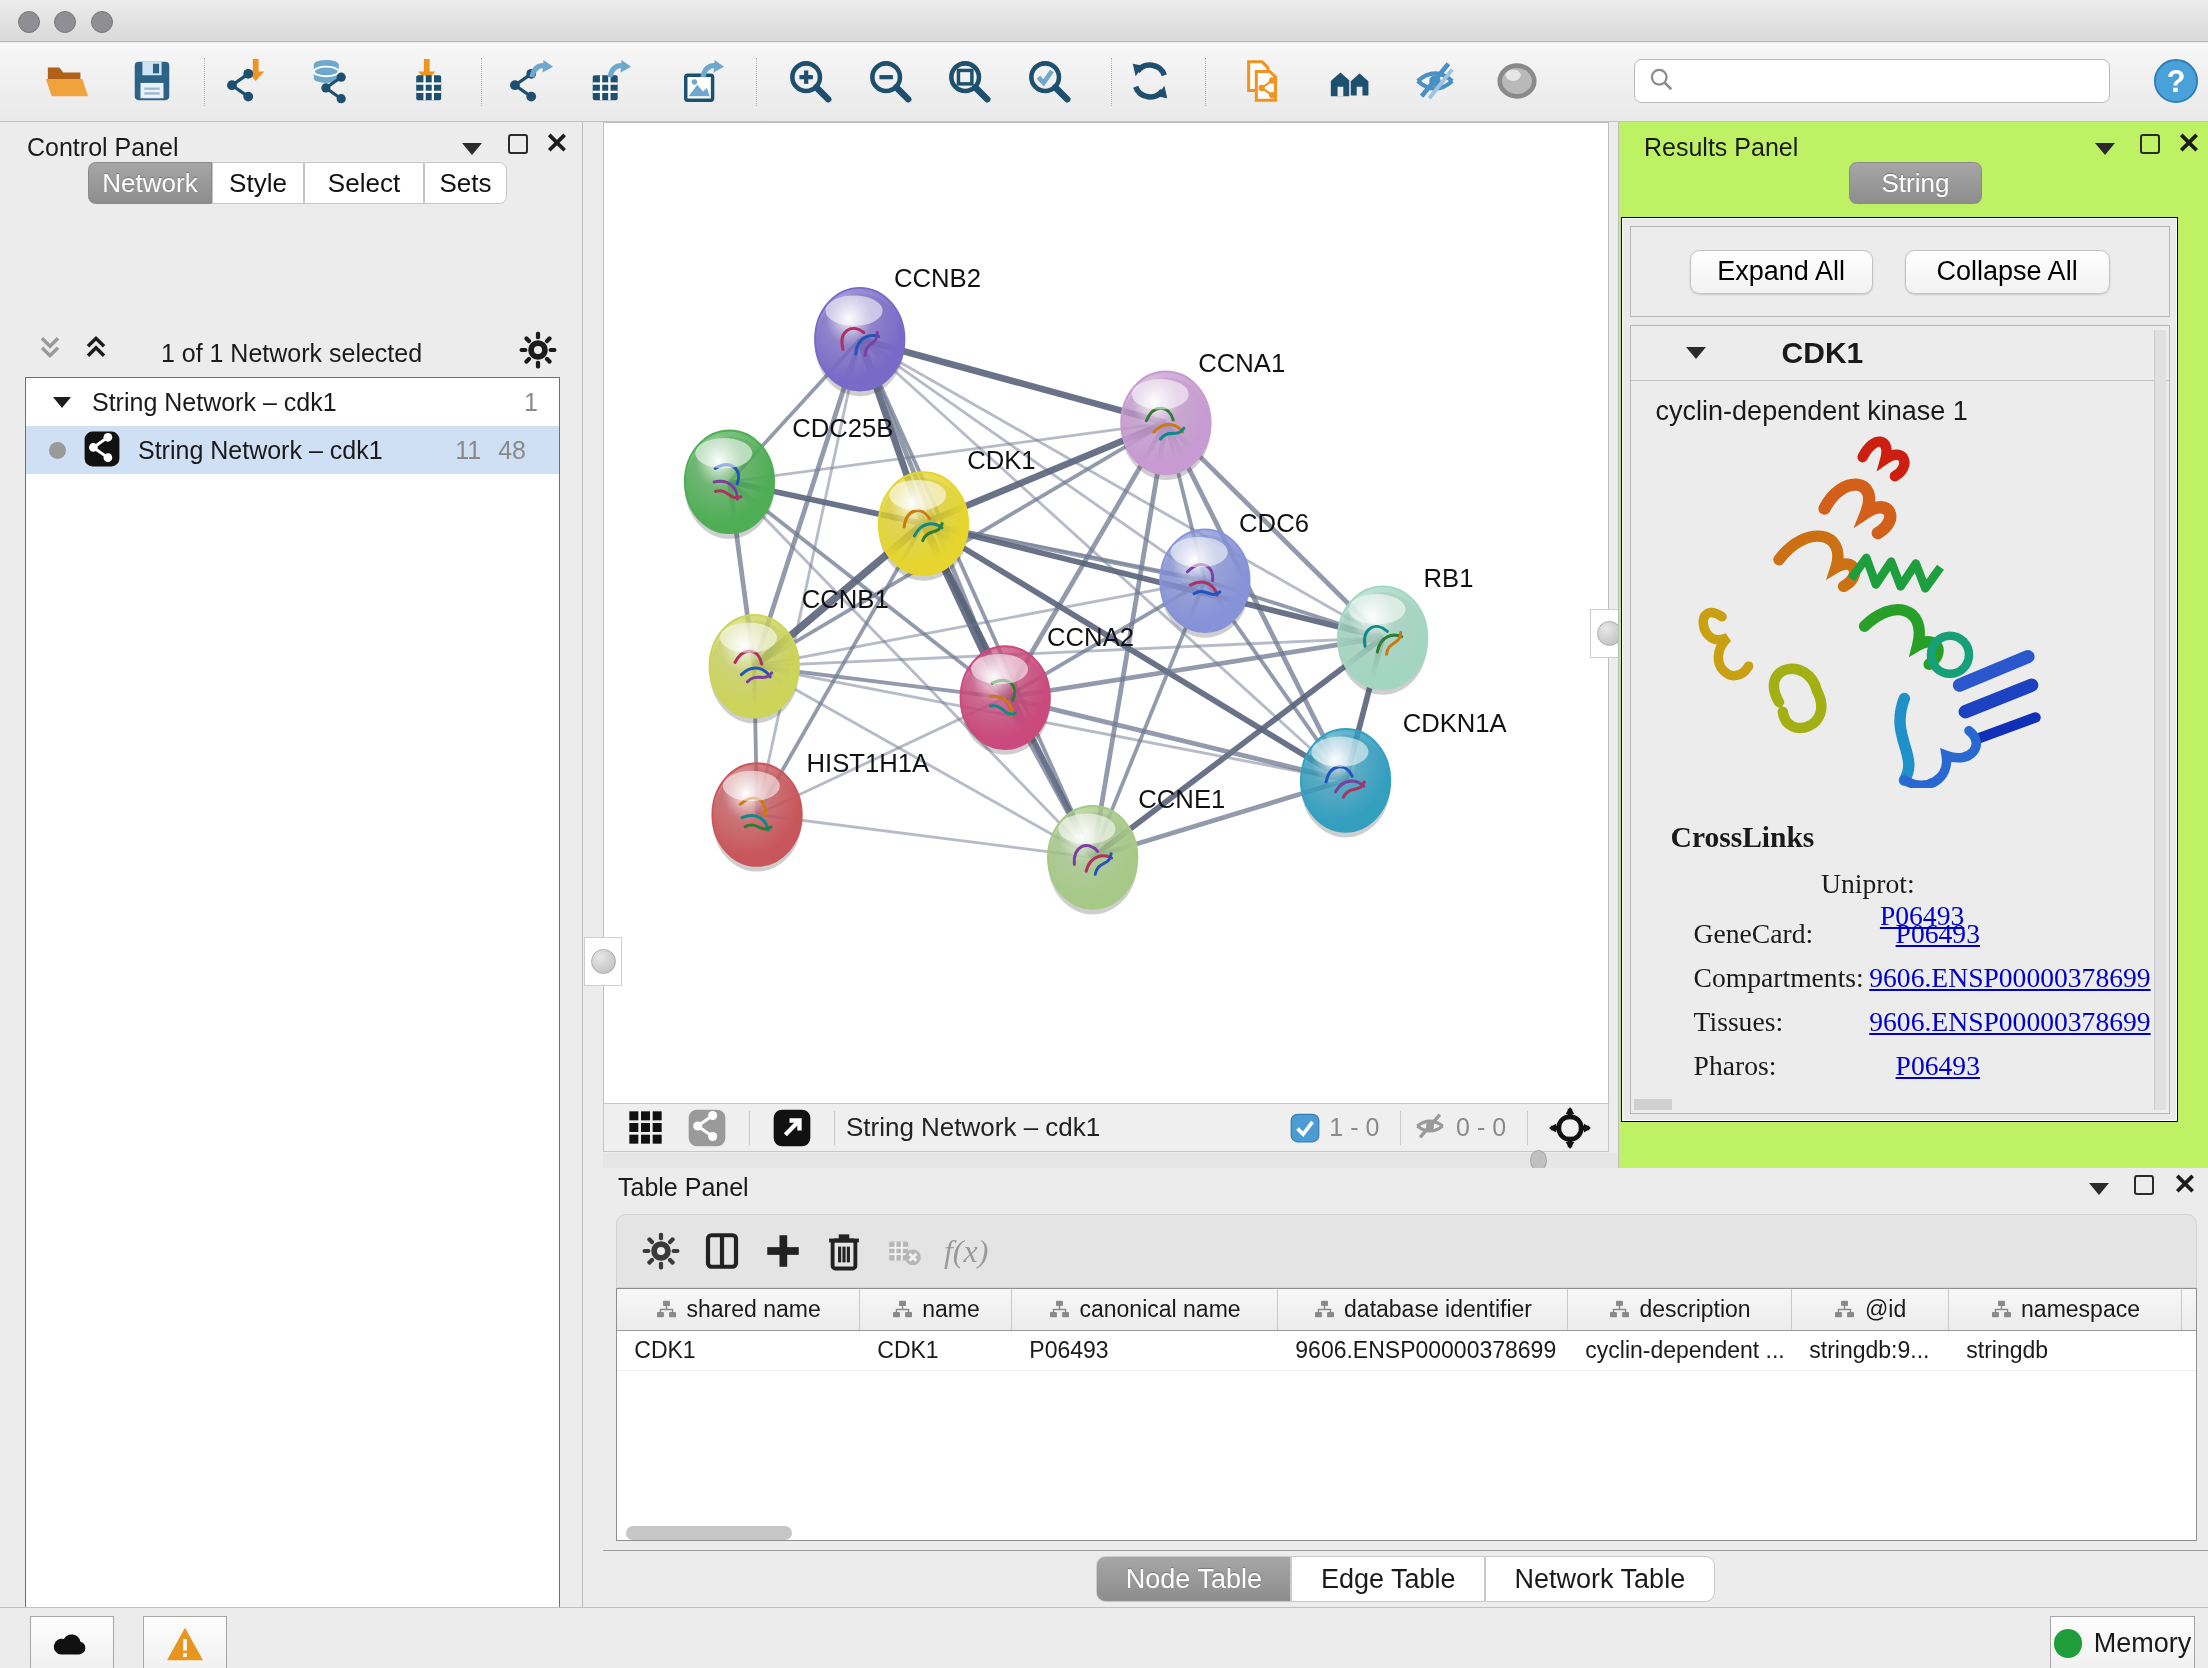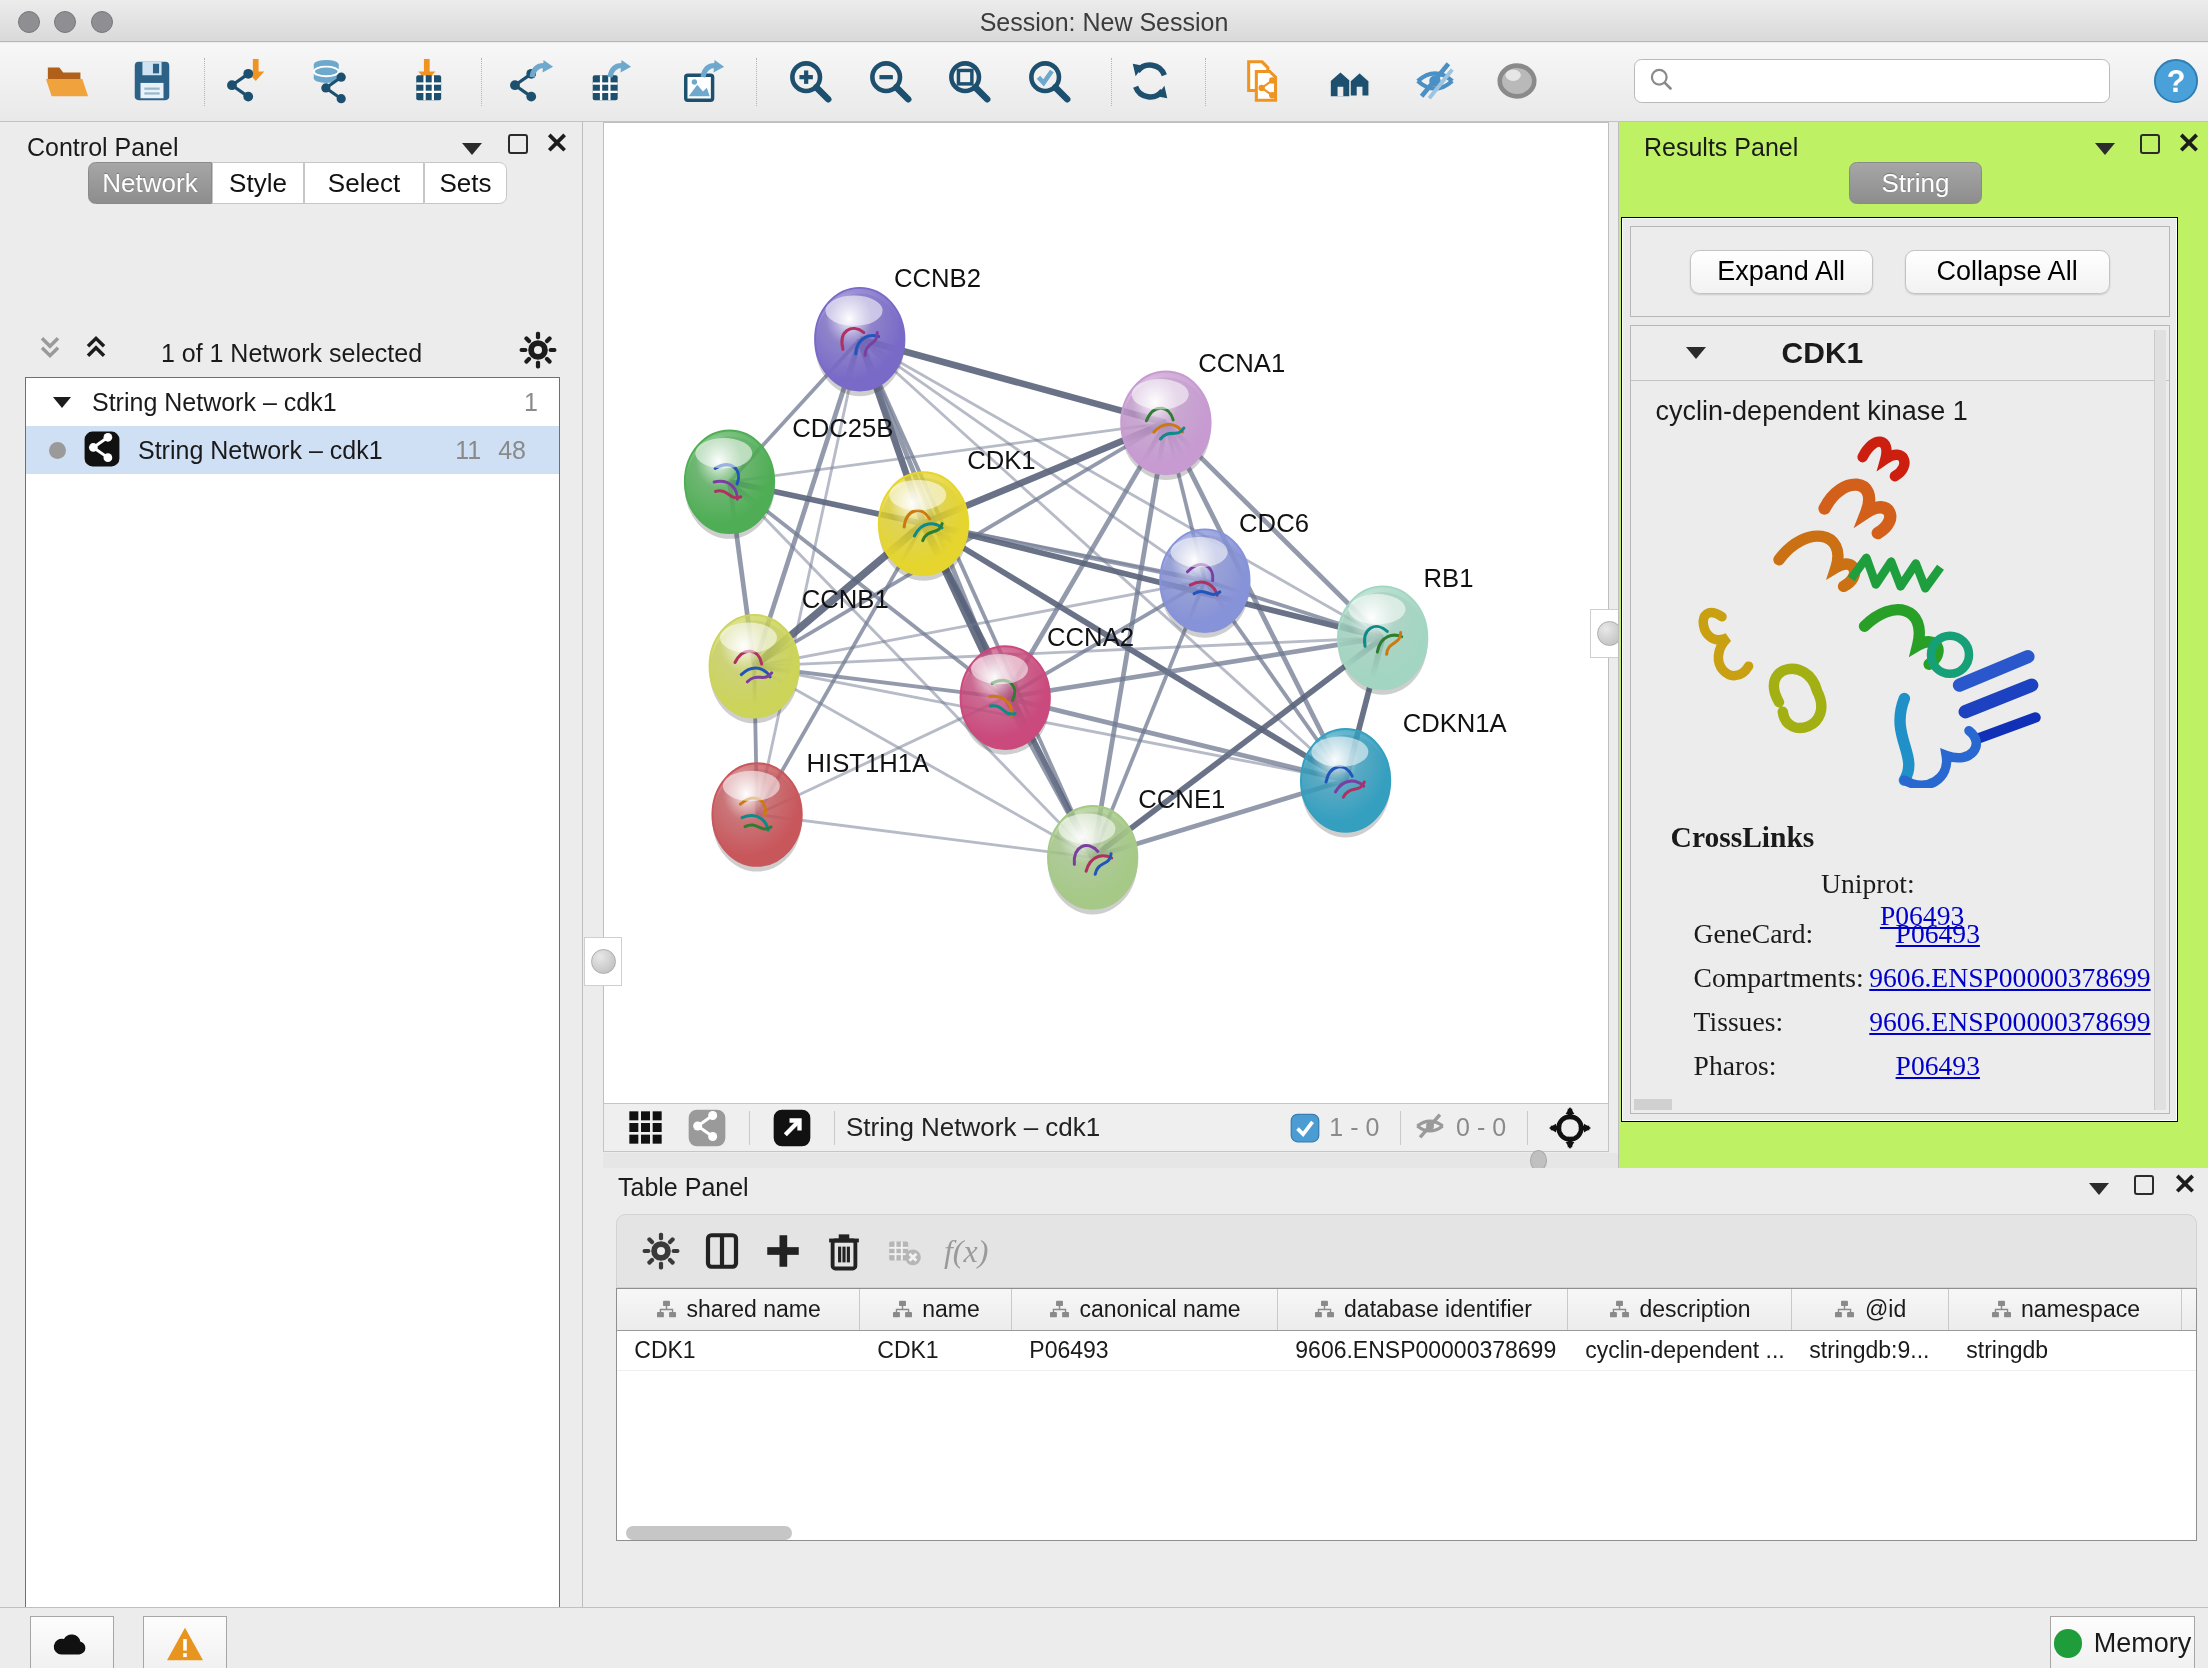--- a/index.html
+++ b/index.html
@@ -102,21 +102,20 @@
 </style>
 </head>
 <body>
 
 <div class="window">
 
   <div class="titlebar">
     <div class="tlight" style="left:18px"></div>
     <div class="tlight" style="left:54px"></div>
     <div class="tlight" style="left:91px"></div>
-    <div class="win-title">Session: New Session</div>
   </div>
 
   <div class="toolbar">
     <div id="tb-icons">
         <div class="tbicon" style="left: 42px;">
           <svg width="46" height="46" viewBox="0 0 24 24">
             <path d="M2,5 h6 l2,2.5 h9 v3.5 H2 z" fill="#b06018"></path>
             <path d="M1,11 h19 l3,9 H4 z" fill="#f0a23c"></path>
           </svg>
         </div>
@@ -874,20 +873,27 @@
             <div class="gt-cell" style="width: 266px; flex: 0 0 auto;">P06493</div>
             <div class="gt-cell" style="width: 290px; flex: 0 0 auto;">9606.ENSP00000378699</div>
             <div class="gt-cell" style="width: 224px; flex: 0 0 auto;">cyclin-dependent ...</div>
             <div class="gt-cell" style="width: 157px; flex: 0 0 auto;">stringdb:9...</div>
             <div class="gt-cell" style="width: 233px; flex: 0 0 auto;">stringdb</div>
           </div>
         </div>
     </div>
     <div class="hscroll-thumb"></div>
 
+    <div class="bottom-tabs">
+        <span id="bt-tabs" style="display:flex">
+          <span class="bt-tab active">Node Table</span>
+          <span class="bt-tab">Edge Table</span>
+          <span class="bt-tab">Network Table</span>
+        </span>
+      </div>
   </div>
 
   <div class="statusbar">
     <div class="sb-btn" style="left:30px; width:84px">
       <svg width="42" height="32" viewBox="0 0 24 18">
         <path d="M6,15 a4.5,4.5 0 1 1 1.4,-8.8 a5,5 0 0 1 9.3,1.3 a3.8,3.8 0 0 1 -.6,7.5 z" fill="#111"></path>
       </svg>
     </div>
     <div class="sb-btn" style="left:143px; width:84px">
       <svg width="40" height="36" viewBox="0 0 24 22">

